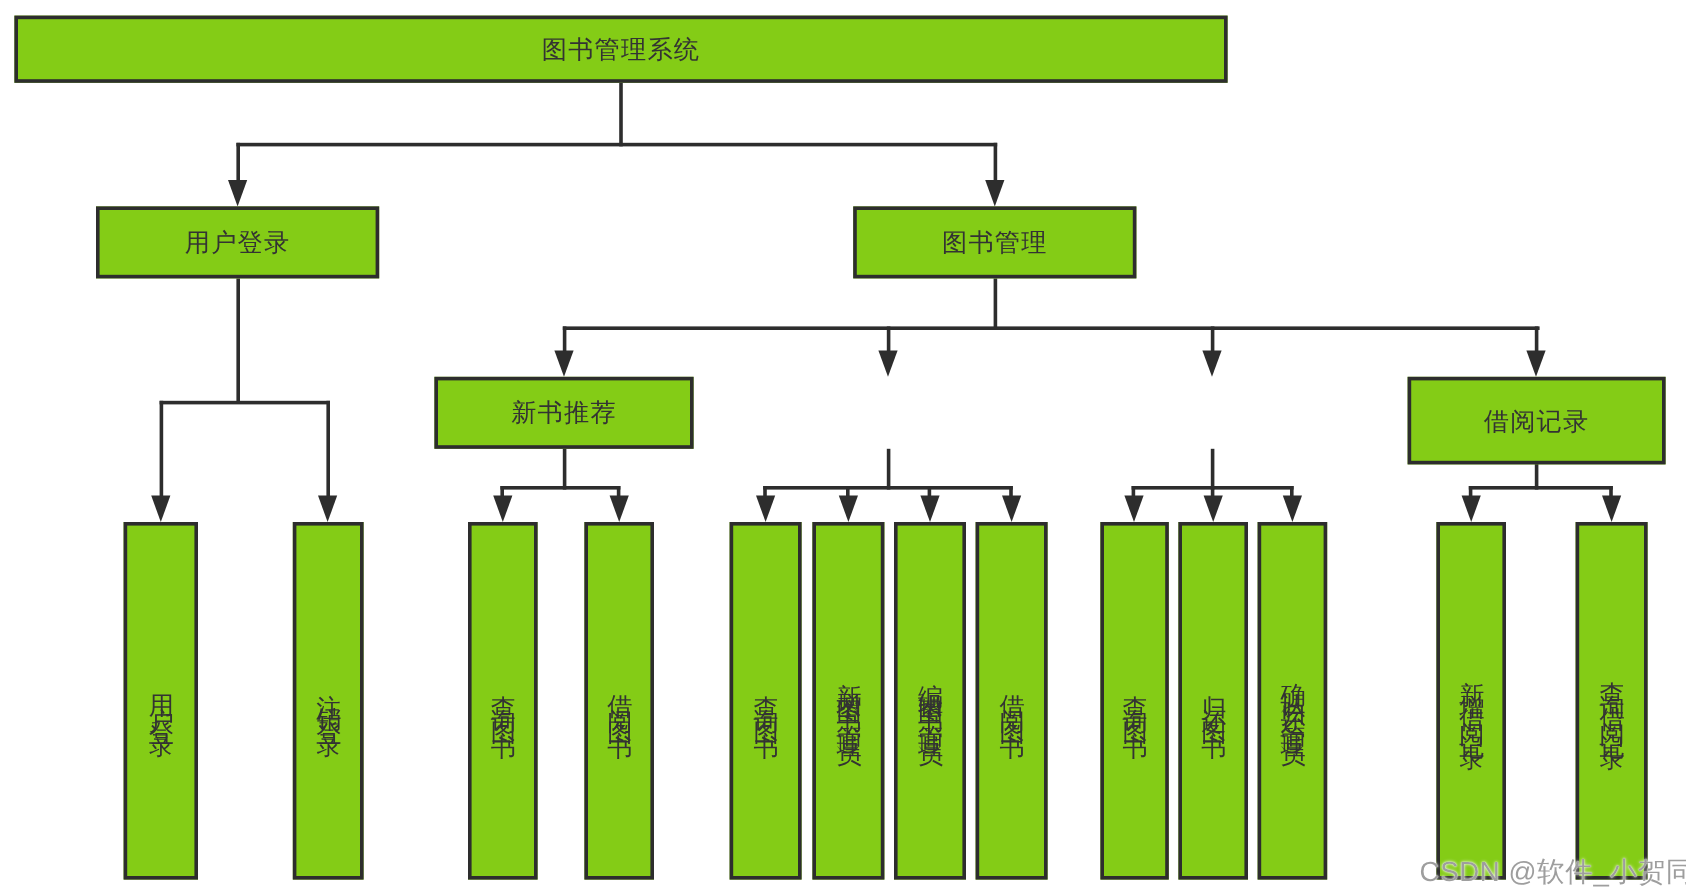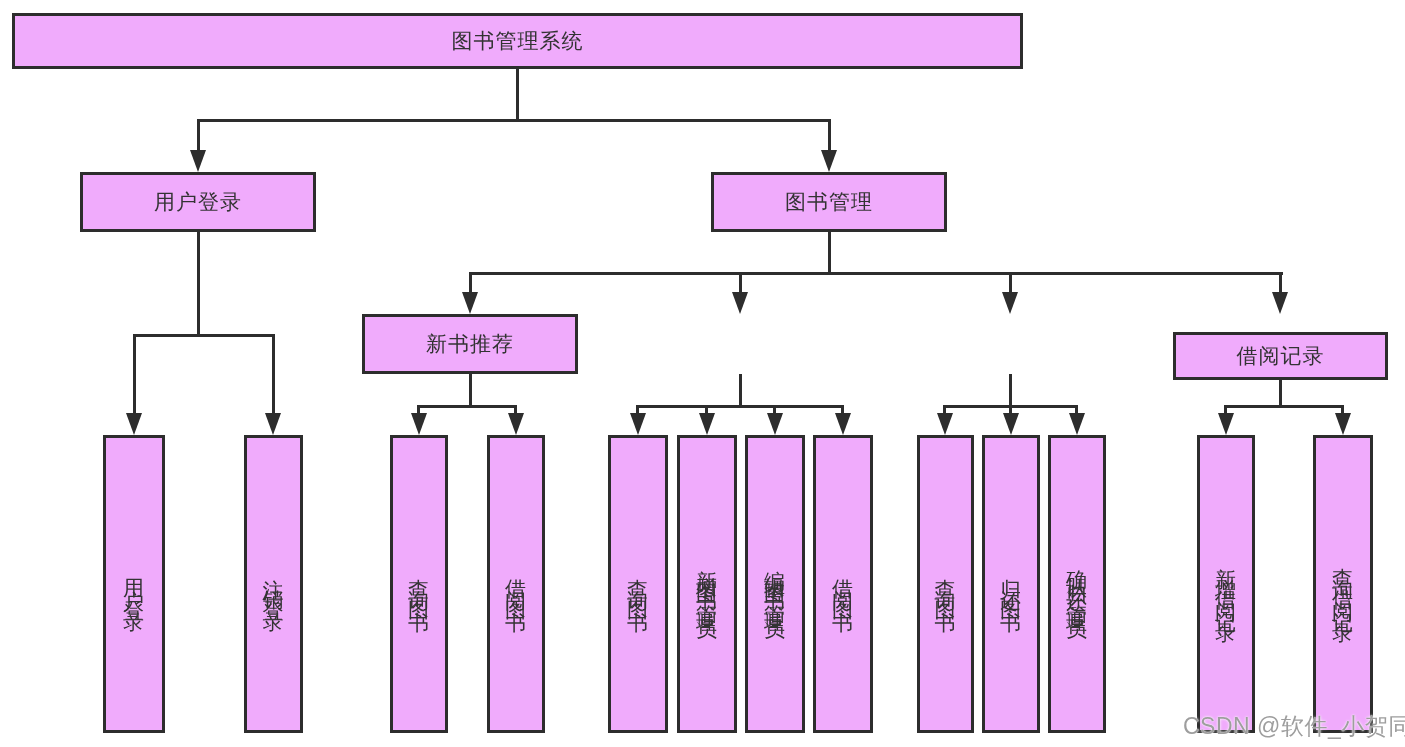--- a/index.html
+++ b/index.html
@@ -9,21 +9,21 @@
     height: 747px;
     background: #ffffff;
     font-family: "Liberation Sans", sans-serif;
     color: #333333;
     overflow: hidden;
   }
   .box {
     position: absolute;
     box-sizing: border-box;
     border: 3px solid #2d2d2d;
-    background: #f0abfc;
+    background: #84cc16;
     display: flex;
     align-items: center;
     justify-content: center;
     z-index: 2;
   }
   .hbox { font-size: 21px; letter-spacing: 1px; white-space: nowrap; }
   .vbox {
     writing-mode: vertical-rl;
     text-orientation: mixed;
     font-size: 21px;
@@ -60,21 +60,21 @@
   <div class="box hbox" style="left:12px; top:13px; width:1011px; height:56px;">图书管理系统</div>
 
   <div class="box hbox" style="left:80px; top:172px; width:236px; height:60px;">用户登录</div>
 
   <div class="box hbox" style="left:711px; top:172px; width:236px; height:60px;">图书管理</div>
 
   <div class="box hbox" style="left:362px; top:314px; width:216px; height:60px;">新书推荐</div>
 
 
 
-  <div class="box hbox" style="left:1173px; top:332px; width:215px; height:48px;">借阅记录</div>
+  <div class="box hbox" style="left:1173px; top:314px; width:215px; height:73px;">借阅记录</div>
 
   <div class="box vbox" style="left:103px; top:435px; width:62px; height:298px;">用户登录</div>
 
   <div class="box vbox" style="left:244px; top:435px; width:59px; height:298px;">注销登录</div>
 
   <div class="box vbox" style="left:390px; top:435px; width:58px; height:298px;">查询图书</div>
 
   <div class="box vbox" style="left:487px; top:435px; width:58px; height:298px;">借阅图书</div>
 
   <div class="box vbox" style="left:608px; top:435px; width:60px; height:298px;">查询图书</div>

